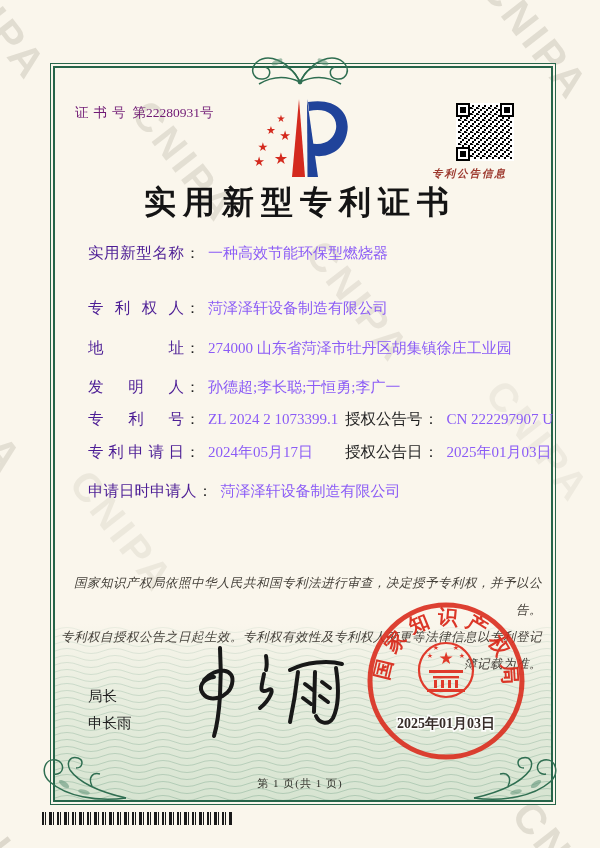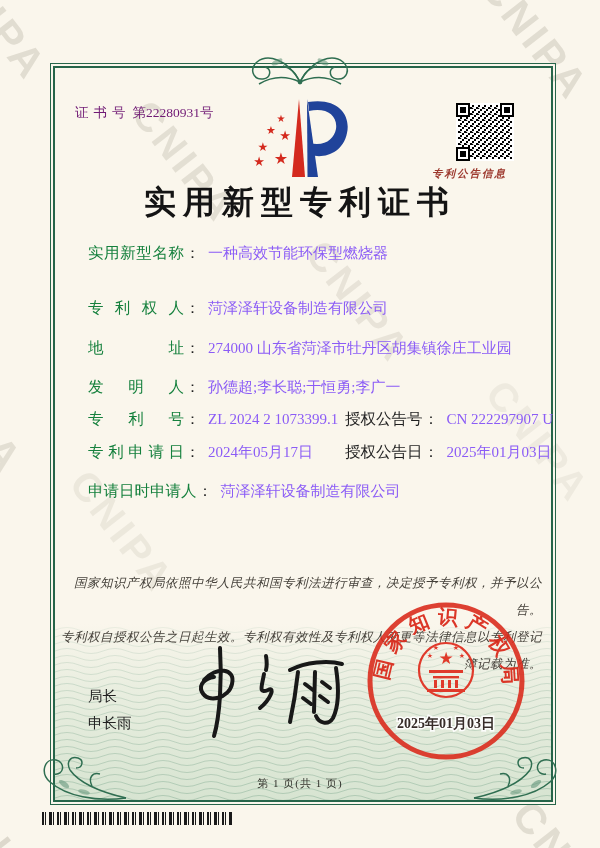--- a/index.html
+++ b/index.html
@@ -56,21 +56,21 @@
   .frow{position:absolute;left:0;width:100%;white-space:nowrap;}
   .frow:nth-of-type(1){top:0}
   .frow:nth-of-type(2){top:55px}
   .frow:nth-of-type(3){top:95px}
   .frow:nth-of-type(4){top:134px}
   .frow:nth-of-type(5){top:166px}
   .frow:nth-of-type(6){top:199px}
   .frow:nth-of-type(7){top:238px}
   .frow:nth-of-type(8){top:271px}
   .flabel{
-    display:inline-block;width:96px;font-size:15.5px;color:#15803d;
+    display:inline-block;width:96px;font-size:15.5px;color:#4c1d95;
     text-align:justify;text-align-last:justify;vertical-align:baseline;
   }
   .flabel.wide{width:auto;text-align-last:auto;}
   .fcolon{margin:0 8px 0 1px;}
   .fvalue{font-size:15px;color:#8b5cf6;}
   .col2{position:absolute;left:257px;top:0;}
   
   .statement{
     position:absolute;left:58px;top:570px;width:484px;text-align:right;
     font-size:12.5px;line-height:27px;color:#45413a;font-style:italic;letter-spacing:.5px;

